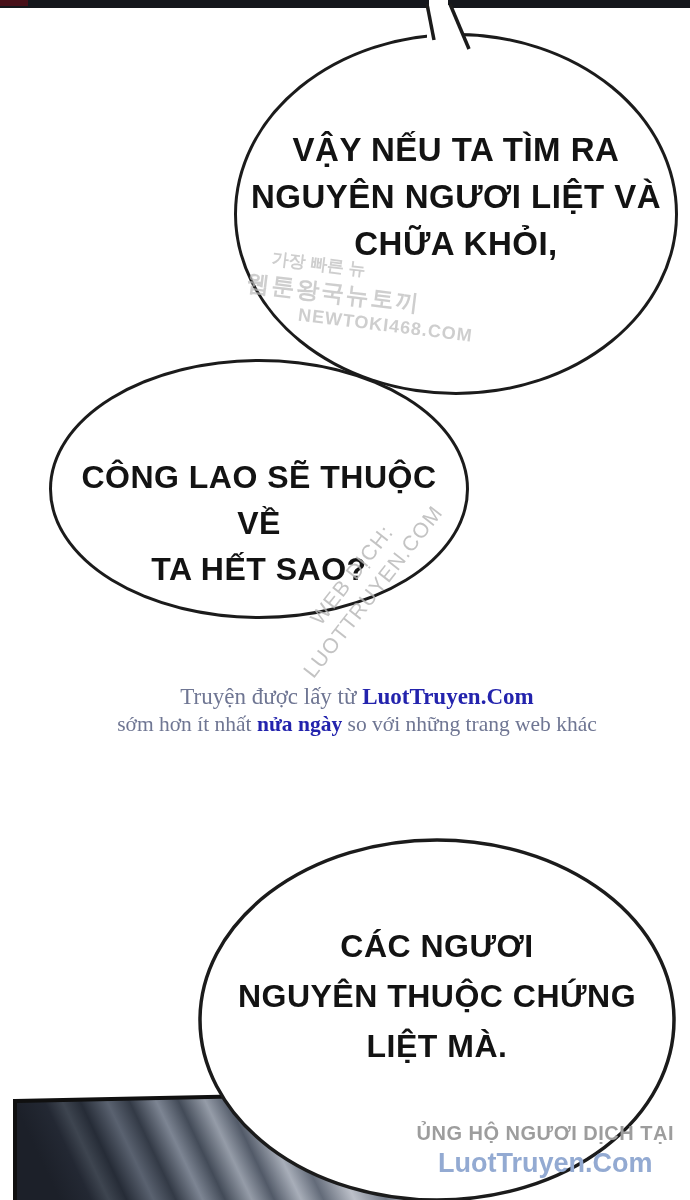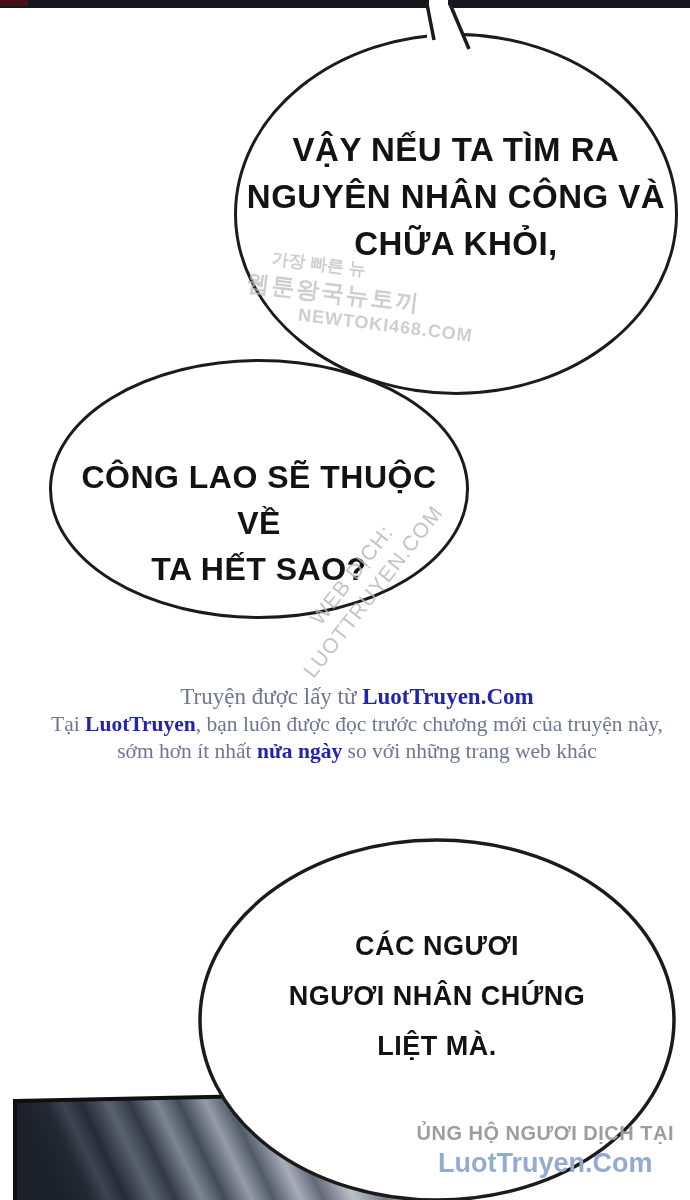--- a/index.html
+++ b/index.html
@@ -12,21 +12,21 @@
   .seg1 { left: 0; width: 429px; }
   .seg2 { left: 448px; width: 242px; }
   .topbar-accent { position: absolute; top: 0; left: 0; width: 28px; height: 6px; background: #471019; }
 
   svg.scene { position: absolute; left: 0; top: 0; z-index: 2; }
 
   .bubble-text { position: absolute; z-index: 4; text-align: center; color: #131313;
                  font-weight: 700; letter-spacing: 0.5px; }
   .b1 { left: 246px; top: 126px; width: 420px; font-size: 33px; line-height: 47px; }
   .b2 { left: 58px;  top: 413px; width: 402px; font-size: 32px; line-height: 46px; margin-top: 41px; }
-  .b3 { left: 217px; top: 921px; width: 440px; font-size: 27px; line-height: 50px; }
+  .b3 { left: 217px; top: 921px; width: 440px; font-size: 32px; line-height: 50px; }
 
   .wm-newtoki { position: absolute; left: 246px; top: 258px; z-index: 6;
                 transform: rotate(7deg); color: #bcbcbc; opacity: 0.72; font-weight: 700;
                 font-family: "Liberation Sans", sans-serif; }
   .wm-newtoki .k1 { font-size: 17px; margin-left: 22px; }
   .wm-newtoki .k2 { font-size: 23px; letter-spacing: 2px; }
   .wm-newtoki .k3 { font-size: 18px; margin-left: 55px; letter-spacing: 1px; }
 
   .wm-webdich { position: absolute; left: 252px; top: 556px; width: 220px; z-index: 6;
                 transform: rotate(-52deg); color: #b5b5b5; opacity: 0.8;
@@ -85,53 +85,50 @@
 
     <path d="M427 5 L451 5 L470 50 L427 44 Z" fill="#ffffff"></path>
     <path d="M427 4 L434 40" stroke="#1b1b1b" stroke-width="3.5" fill="none"></path>
     <path d="M450 4 L469 49" stroke="#1b1b1b" stroke-width="3.5" fill="none"></path>
 
     <ellipse cx="437" cy="1020" rx="237" ry="180" fill="#ffffff" stroke="#1b1b1b" stroke-width="3.5"></ellipse>
   </svg>
 
   <div class="bubble-text b1">
     <div>VẬY NẾU TA TÌM RA</div>
-    <div>NGUYÊN NHÂN CÔNG VÀ</div>
+    <div>NGUYÊN NGƯƠI LIỆT VÀ</div>
     <div>CHỮA KHỎI,</div>
   </div>
 
   <div class="bubble-text b2">
     <div>CÔNG LAO SẼ THUỘC VỀ</div>
     <div>TA HẾT SAO?</div>
   </div>
 
   <div class="bubble-text b3">
     <div>CÁC NGƯƠI</div>
-    <div>NGƯƠI NHÂN CHỨNG</div>
+    <div>NGUYÊN THUỘC CHỨNG</div>
     <div>LIỆT MÀ.</div>
   </div>
 
   <div class="wm-newtoki">
     <div class="k1">가장 빠른 뉴</div>
     <div class="k2">웹툰왕국뉴토끼</div>
     <div class="k3">NEWTOKI468.COM</div>
   </div>
 
   <div class="wm-webdich">
     <div>WEB DỊCH:</div>
     <div>LUOTTRUYEN.COM</div>
   </div>
 
   <div class="promo">
     <div class="p1">
       <span>Truyện được lấy từ </span><b>LuotTruyen.Com</b>
     </div>
-    <div class="p2">
-      <span>Tại </span><b>LuotTruyen</b><span>, bạn luôn được đọc trước chương mới của truyện này,</span>
-    </div>
     <div class="p3">
       <span>sớm hơn ít nhất </span><b>nửa ngày</b><span> so với những trang web khác</span>
     </div>
   </div>
 
   <div class="support">
     <div class="support-label">ỦNG HỘ NGƯƠI DỊCH TẠI</div>
     <div class="support-site">LuotTruyen.Com</div>
   </div>
 

